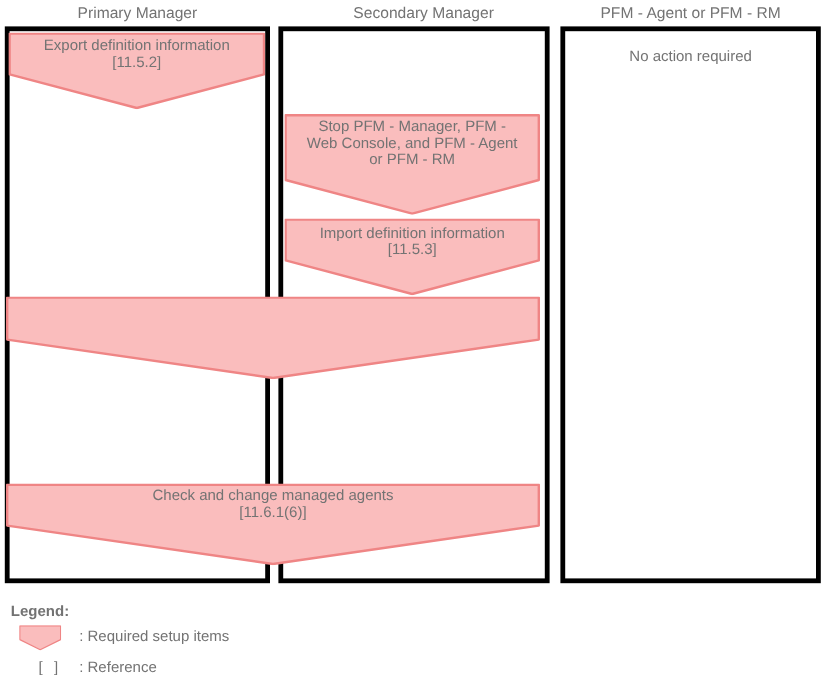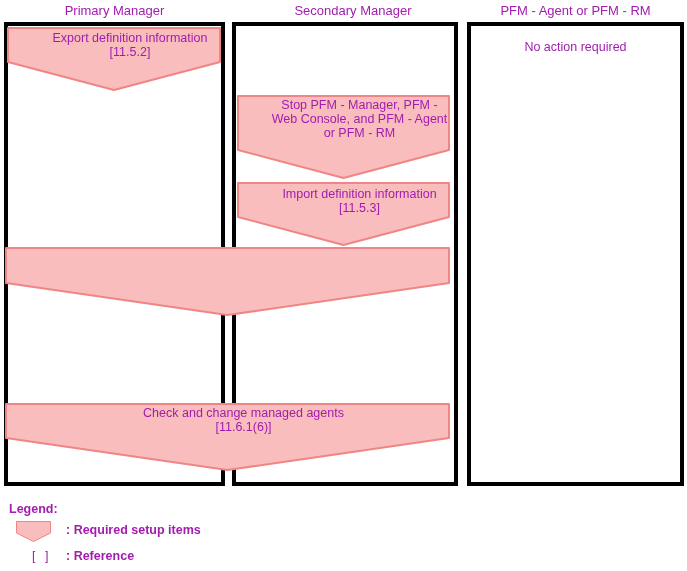--- a/index.html
+++ b/index.html
@@ -1,42 +1,42 @@
 <!DOCTYPE html>
 <html><head>
 <meta charset="utf-8">
 <style>
   html,body { margin:0; padding:0; background:#ffffff; }
   .canvas {
     position:relative; width:687px; height:571px; background:#ffffff;
-    font-family:"Liberation Sans", sans-serif; color:#a21caf; overflow:hidden;
+    font-family:"Liberation Sans", sans-serif; color:#737373; overflow:hidden;
   }
   .col-header {
     position:absolute; top:3px; height:16px; text-align:center;
     font-size:13px; line-height:16px;
   }
   .col-box {
     position:absolute; top:22px; height:464px; box-sizing:border-box;
     border:4px solid #000000; background:#ffffff;
   }
   .note {
     padding-top:14px; text-align:center; font-size:12.5px;
   }
   .chev { position:absolute; }
   .chev svg { position:absolute; left:0; top:0; display:block; }
   .chev polygon {
     fill:#FABDBD; stroke:#EF8585; stroke-width:2; stroke-linejoin:round;
   }
   .legend-chev polygon { stroke-width:1; }
   .chev-text {
     position:relative; width:100%; text-align:center;
-    font-size:12.5px; line-height:13.8px; white-space:pre-line;margin-left:16px;
+    font-size:12.5px; line-height:13.8px; white-space:pre-line;
   }
   .legend-title { position:absolute; left:9px; top:502px; font-size:12.5px;font-weight:bold; }
-  .legend-label { position:absolute; left:66px; font-size:12.5px;font-weight:bold; }
+  .legend-label { position:absolute; left:66px; font-size:12.5px; }
   .legend-ref-sym { position:absolute; left:32px; top:549px; font-size:12.5px; letter-spacing:3px; }
 </style>
 </head>
 <body>
 
 <div class="canvas">
 
   <div class="col-header" style="left:4px;width:221px">Primary Manager</div>
   <div class="col-header" style="left:240px;width:226px">Secondary Manager</div>
   <div class="col-header" style="left:467px;width:217px">PFM - Agent or PFM - RM</div>

